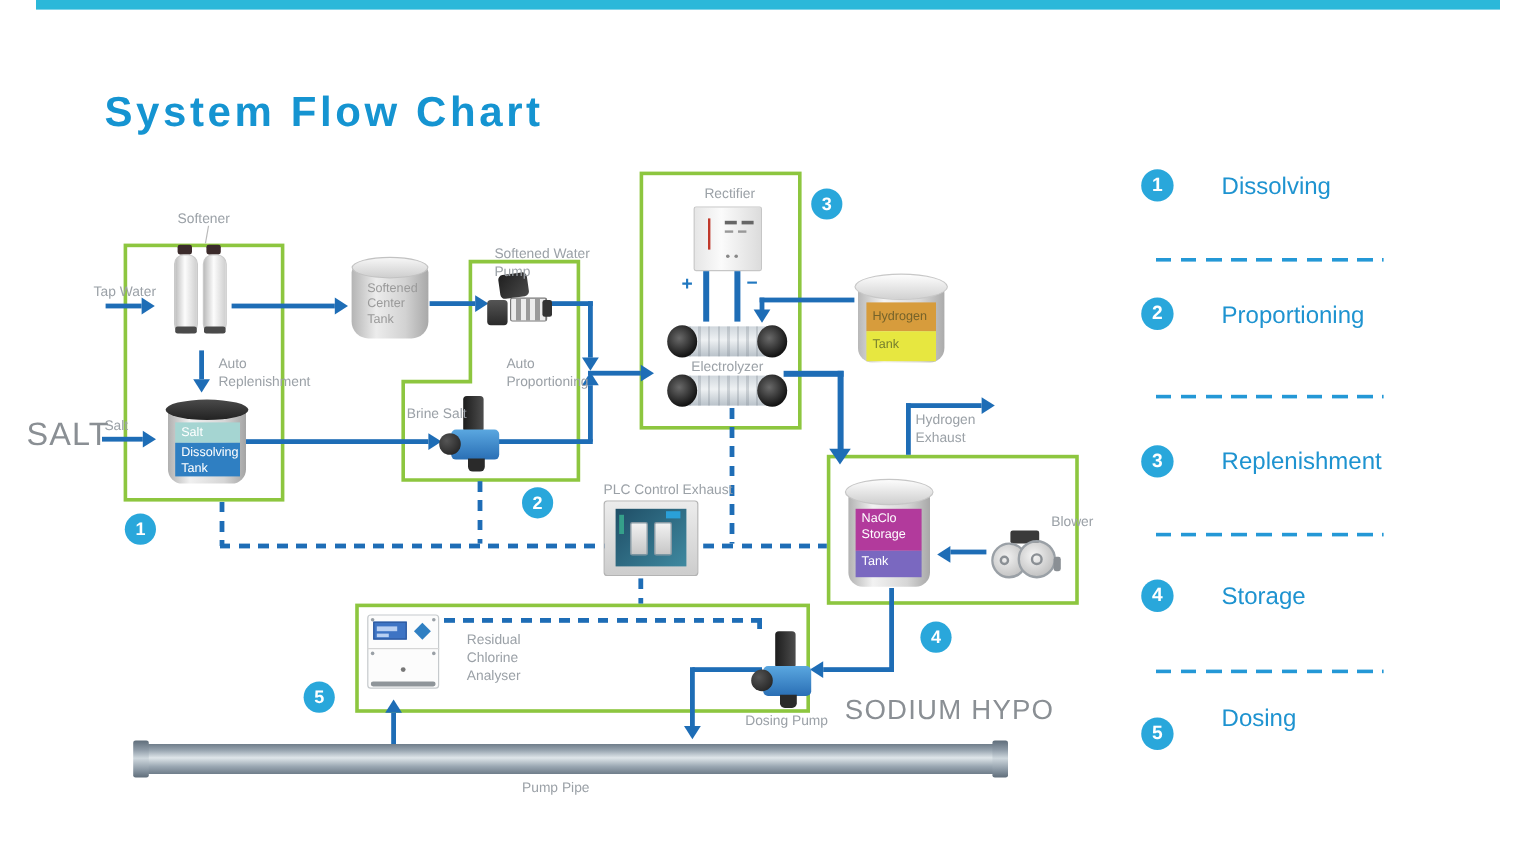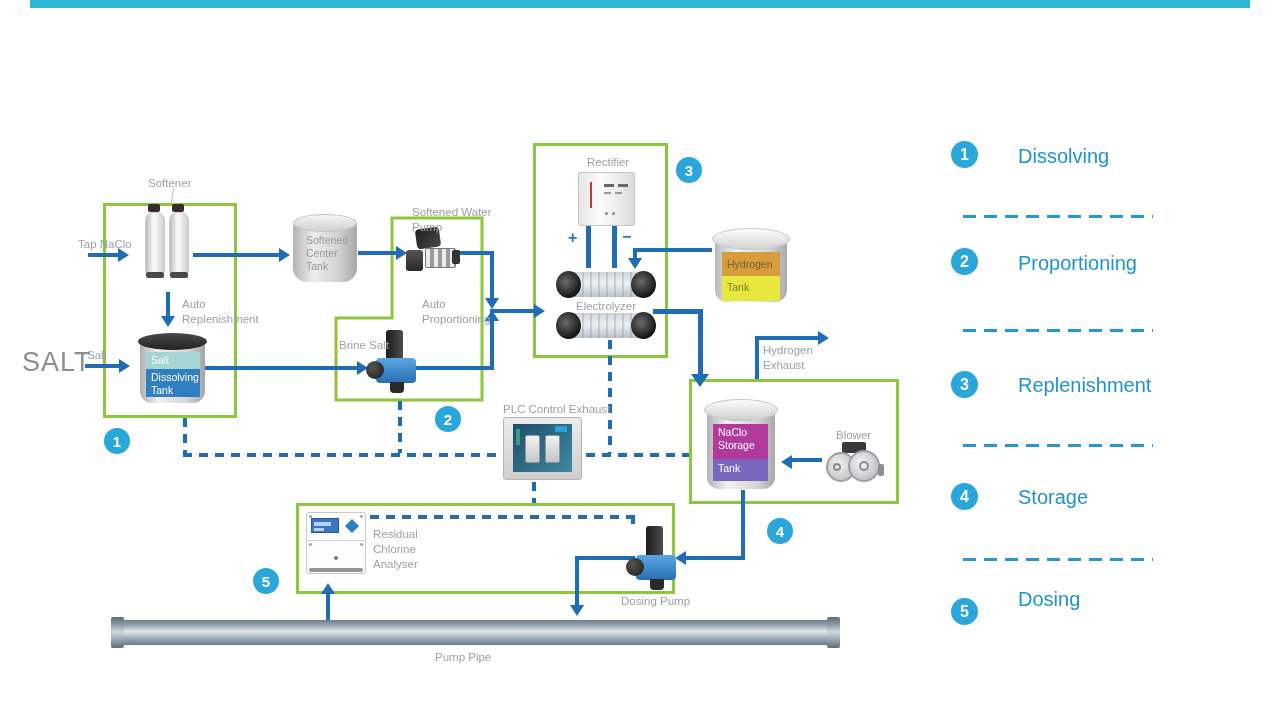--- a/index.html
+++ b/index.html
@@ -36,20 +36,21 @@
   .tk{position:absolute;color:#fff;font-size:10.5px;line-height:1.25;padding:2px 0 0 5px;
       white-space:pre-line;box-sizing:border-box}
   .polarity{position:absolute;color:#2178C0;font-size:16px;font-weight:700}
 </style>
 </head>
 <body>
 
 <div class="slide">
 
   <div class="accent"></div>
+  <div class="title">System Flow Chart</div>
 
   <div class="gbox" style="left:103px;top:203px;width:134px;height:215px"></div>
   <svg class="abs" style="left:330px;top:212px" width="160" height="196">
     <polygon points="62,6 152,6 152,188 6,188 6,106 62,106" fill="none" stroke="#8DC63F" stroke-width="3"></polygon>
   </svg>
   <div class="gbox" style="left:533px;top:143px;width:135px;height:215px"></div>
   <div class="gbox" style="left:689px;top:379px;width:210px;height:125px"></div>
   <div class="gbox" style="left:296px;top:503px;width:379px;height:91px"></div>
 
   <div class="dv" style="left:183px;top:418px;height:37px"></div>
@@ -258,42 +259,43 @@
     <div class="abs" style="left:721px;top:2px;width:13px;height:31px;background:linear-gradient(#5f6d7a,#8d9aa6 25%,#cfd8de 48%,#8d9aa6 78%,#5f6d7a);border-radius:2px"></div>
   </div>
 
   <div class="badge" style="left:104px;top:428px">1</div>
   <div class="badge" style="left:435px;top:406px">2</div>
   <div class="badge" style="left:676px;top:157px">3</div>
   <div class="badge" style="left:767px;top:518px">4</div>
   <div class="badge" style="left:253px;top:568px">5</div>
 
   <div class="lbl" style="left:148px;top:176px">Softener</div>
-  <div class="lbl" style="left:78px;top:237px">Tap NaClo</div>
+  <div class="lbl" style="left:78px;top:237px">Tap Water</div>
   <div class="lbl" style="left:182px;top:297px">Auto
 Replenishment</div>
   <div class="lbl" style="left:87px;top:348px">Salt</div>
   <div class="lbl" style="left:412px;top:205px">Softened Water
 Pump</div>
   <div class="lbl" style="left:422px;top:297px">Auto
 Proportioning</div>
   <div class="lbl" style="left:339px;top:338px">Brine Salt</div>
   <div class="lbl" style="left:587px;top:155px">Rectifier</div>
   <div class="lbl" style="left:576px;top:299px">Electrolyzer</div>
   <div class="lbl" style="left:503px;top:402px">PLC Control Exhaust</div>
   <div class="lbl" style="left:763px;top:343px">Hydrogen
 Exhaust</div>
-  <div class="lbl" style="left:836px;top:428px">Blower</div>
-  <div class="lbl" style="left:373px;top:527px">Residual
+  <div class="lbl" style="left:876px;top:428px">Blower</div>
+  <div class="lbl" style="left:389px;top:527px">Residual
 Chlorine
 Analyser</div>
   <div class="lbl" style="left:621px;top:594px">Dosing Pump</div>
   <div class="lbl" style="left:435px;top:650px">Pump Pipe</div>
 
   <div class="big-lbl" style="left:22px;top:347px;font-size:27px">SALT</div>
+  <div class="big-lbl" style="left:704px;top:578px;font-size:23px">SODIUM HYPO</div>
 
   <div class="leg-badge" style="top:141px">1</div>
   <div class="leg-lbl" style="top:145px">Dissolving</div>
   <div class="leg-div" style="top:215px"></div>
 
   <div class="leg-badge" style="top:248px">2</div>
   <div class="leg-lbl" style="top:252px">Proportioning</div>
   <div class="leg-div" style="top:329px"></div>
 
   <div class="leg-badge" style="top:371px">3</div>

